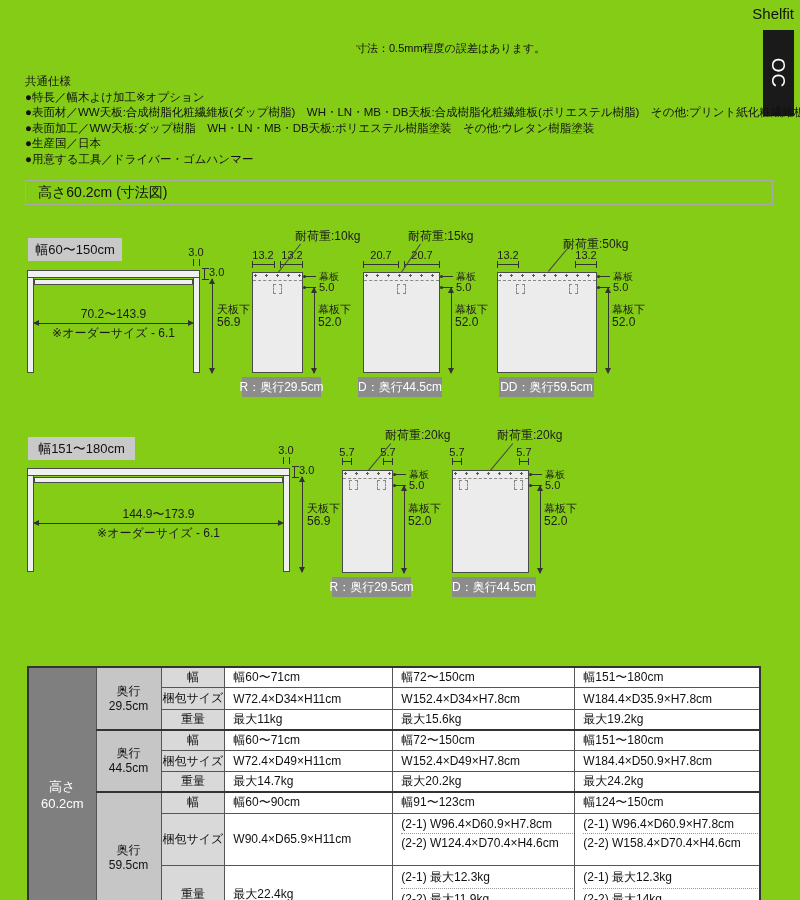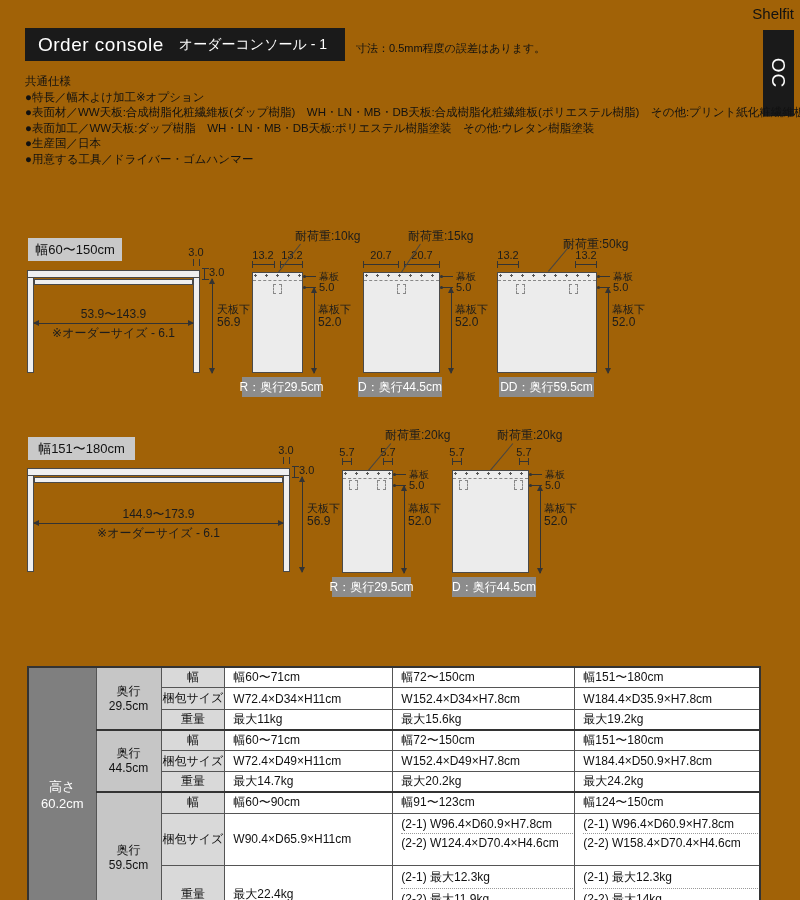--- a/index.html
+++ b/index.html
@@ -1,16 +1,16 @@
 <!DOCTYPE html>
 <html><head>
 <meta charset="utf-8">
 <style>
   html,body{margin:0;padding:0;background:#fff;}
-  .page{position:relative;width:800px;height:900px;background:#a16207;overflow:hidden;
+  .page{position:relative;width:800px;height:900px;background:#84cc16;overflow:hidden;
         font-family:"Liberation Sans","DejaVu Sans",sans-serif;color:#111;}
 
   
   .brand{position:absolute;left:690px;top:5px;width:104px;text-align:right;font-size:15px;color:#111;}
   .title-bar{position:absolute;left:25px;top:28px;width:320px;height:33px;background:#1a1a1a;color:#fff;
              display:flex;align-items:center;padding-left:13px;box-sizing:border-box;}
   .title-en{font-size:19px;letter-spacing:.5px;}
   .title-ja{font-size:14px;margin-left:15px;}
   .tol-note{position:absolute;left:356px;top:41px;font-size:11px;color:#111;}
   .side-tab{position:absolute;left:763px;top:30px;width:31px;height:86px;background:#1a1a1a;
@@ -72,51 +72,50 @@
   .split{display:flex;flex-direction:column;justify-content:center;height:100%;}
   .split-a{border-bottom:1px dotted #999;padding:2px 0 2px 0;}
   .split-b{padding:2px 0 14px 0;}
 </style>
 </head>
 <body>
 
 <div class="page">
 
   <div class="brand">Shelfit</div>
-  <div class="title-bar">
-    <span class="title-en">Order console</span>
-    <span class="title-ja">オーダーコンソール - 1</span>
-  </div>
   <div class="tol-note">寸法：0.5mm程度の誤差はあります。</div>
   <div class="side-tab">
     <span class="side-tab-text">OC</span>
   </div>
 
   <div class="specs">
     <div>共通仕様</div>
     <div>●特長／幅木よけ加工※オプション</div>
     <div>●表面材／WW天板:合成樹脂化粧繊維板(ダップ樹脂)　WH・LN・MB・DB天板:合成樹脂化粧繊維板(ポリエステル樹脂)　その他:プリント紙化粧繊維板</div>
     <div>●表面加工／WW天板:ダップ樹脂　WH・LN・MB・DB天板:ポリエステル樹脂塗装　その他:ウレタン樹脂塗装</div>
     <div>●生産国／日本</div>
     <div>●用意する工具／ドライバー・ゴムハンマー</div>
   </div>
 
+  <div class="section-box" style="top:180px;">
+    <span>高さ60.2cm (寸法図)</span>
+  </div>
 
   <div class="badge-light" style="left:28px;top:238px;width:94px;">幅60〜150cm</div>
 
   <div class="shape" style="left:27px;top:270px;width:7px;height:103px;"></div>
   <div class="shape" style="left:193px;top:270px;width:7px;height:103px;"></div>
   <div class="shape" style="left:27px;top:270px;width:173px;height:8px;"></div>
   <div class="shape" style="left:34px;top:279px;width:159px;height:6px;"></div>
   <div class="lbl s11 center" style="left:186px;top:246px;width:20px;">3.0</div>
   <div class="vtick" style="left:193px;top:259px;"></div>
   <div class="vtick" style="left:199px;top:259px;"></div>
   <div class="dimv ticks" style="left:204px;top:268px;height:12px;"></div>
   <div class="lbl s11" style="left:209px;top:266px;">3.0</div>
-  <div class="lbl s12 center" style="left:34px;top:306px;width:159px;">53.9〜143.9</div>
+  <div class="lbl s12 center" style="left:34px;top:306px;width:159px;">70.2〜143.9</div>
   <div class="dimh arrows" style="left:34px;top:323px;width:159px;"></div>
   <div class="lbl s12 center" style="left:34px;top:325px;width:159px;">※オーダーサイズ - 6.1</div>
   <div class="dimv arrows" style="left:212px;top:279px;height:94px;"></div>
   <div class="lbl s11" style="left:217px;top:302px;">天板下</div>
   <div class="lbl s12" style="left:217px;top:315px;">56.9</div>
 
   <div class="shape cs" style="left:252px;top:272px;width:51px;height:101px;"></div>
   <div class="dots" style="left:254px;top:274px;width:47px;"></div>
   <div class="dashline" style="left:253px;top:280px;width:49px;"></div>
   <div class="dashbox" style="left:273px;top:284px;width:9px;height:10px;"></div>

